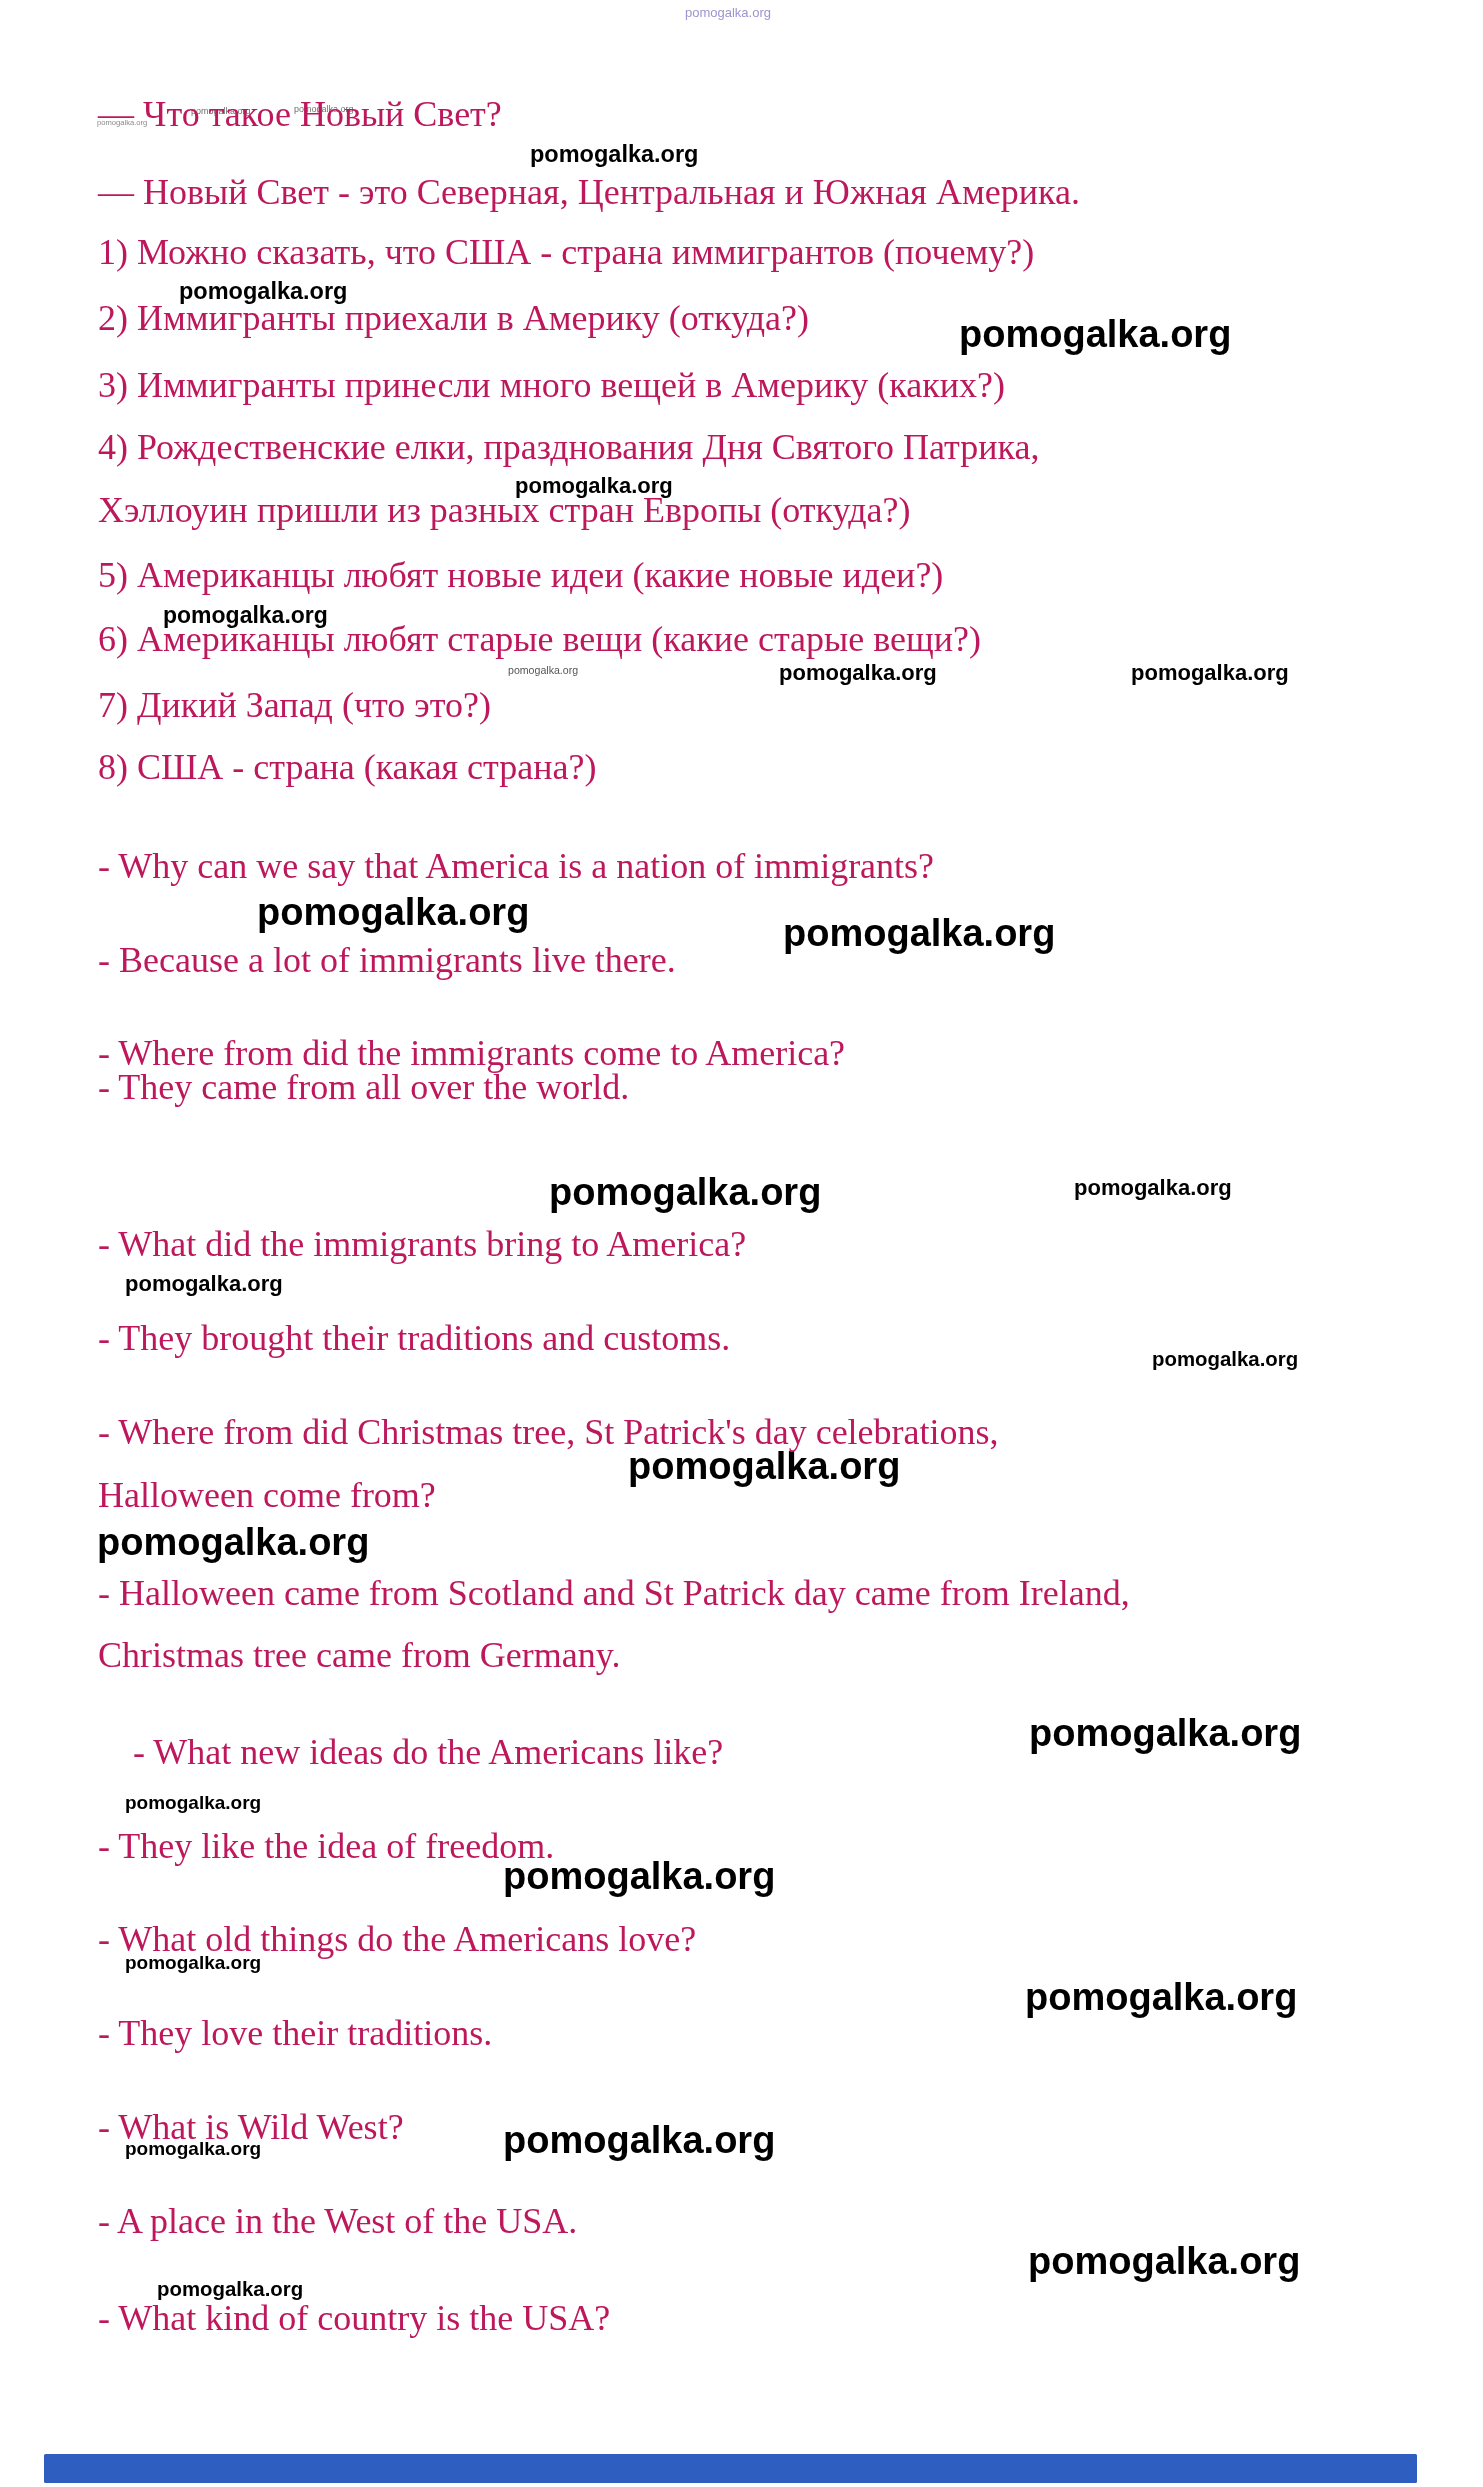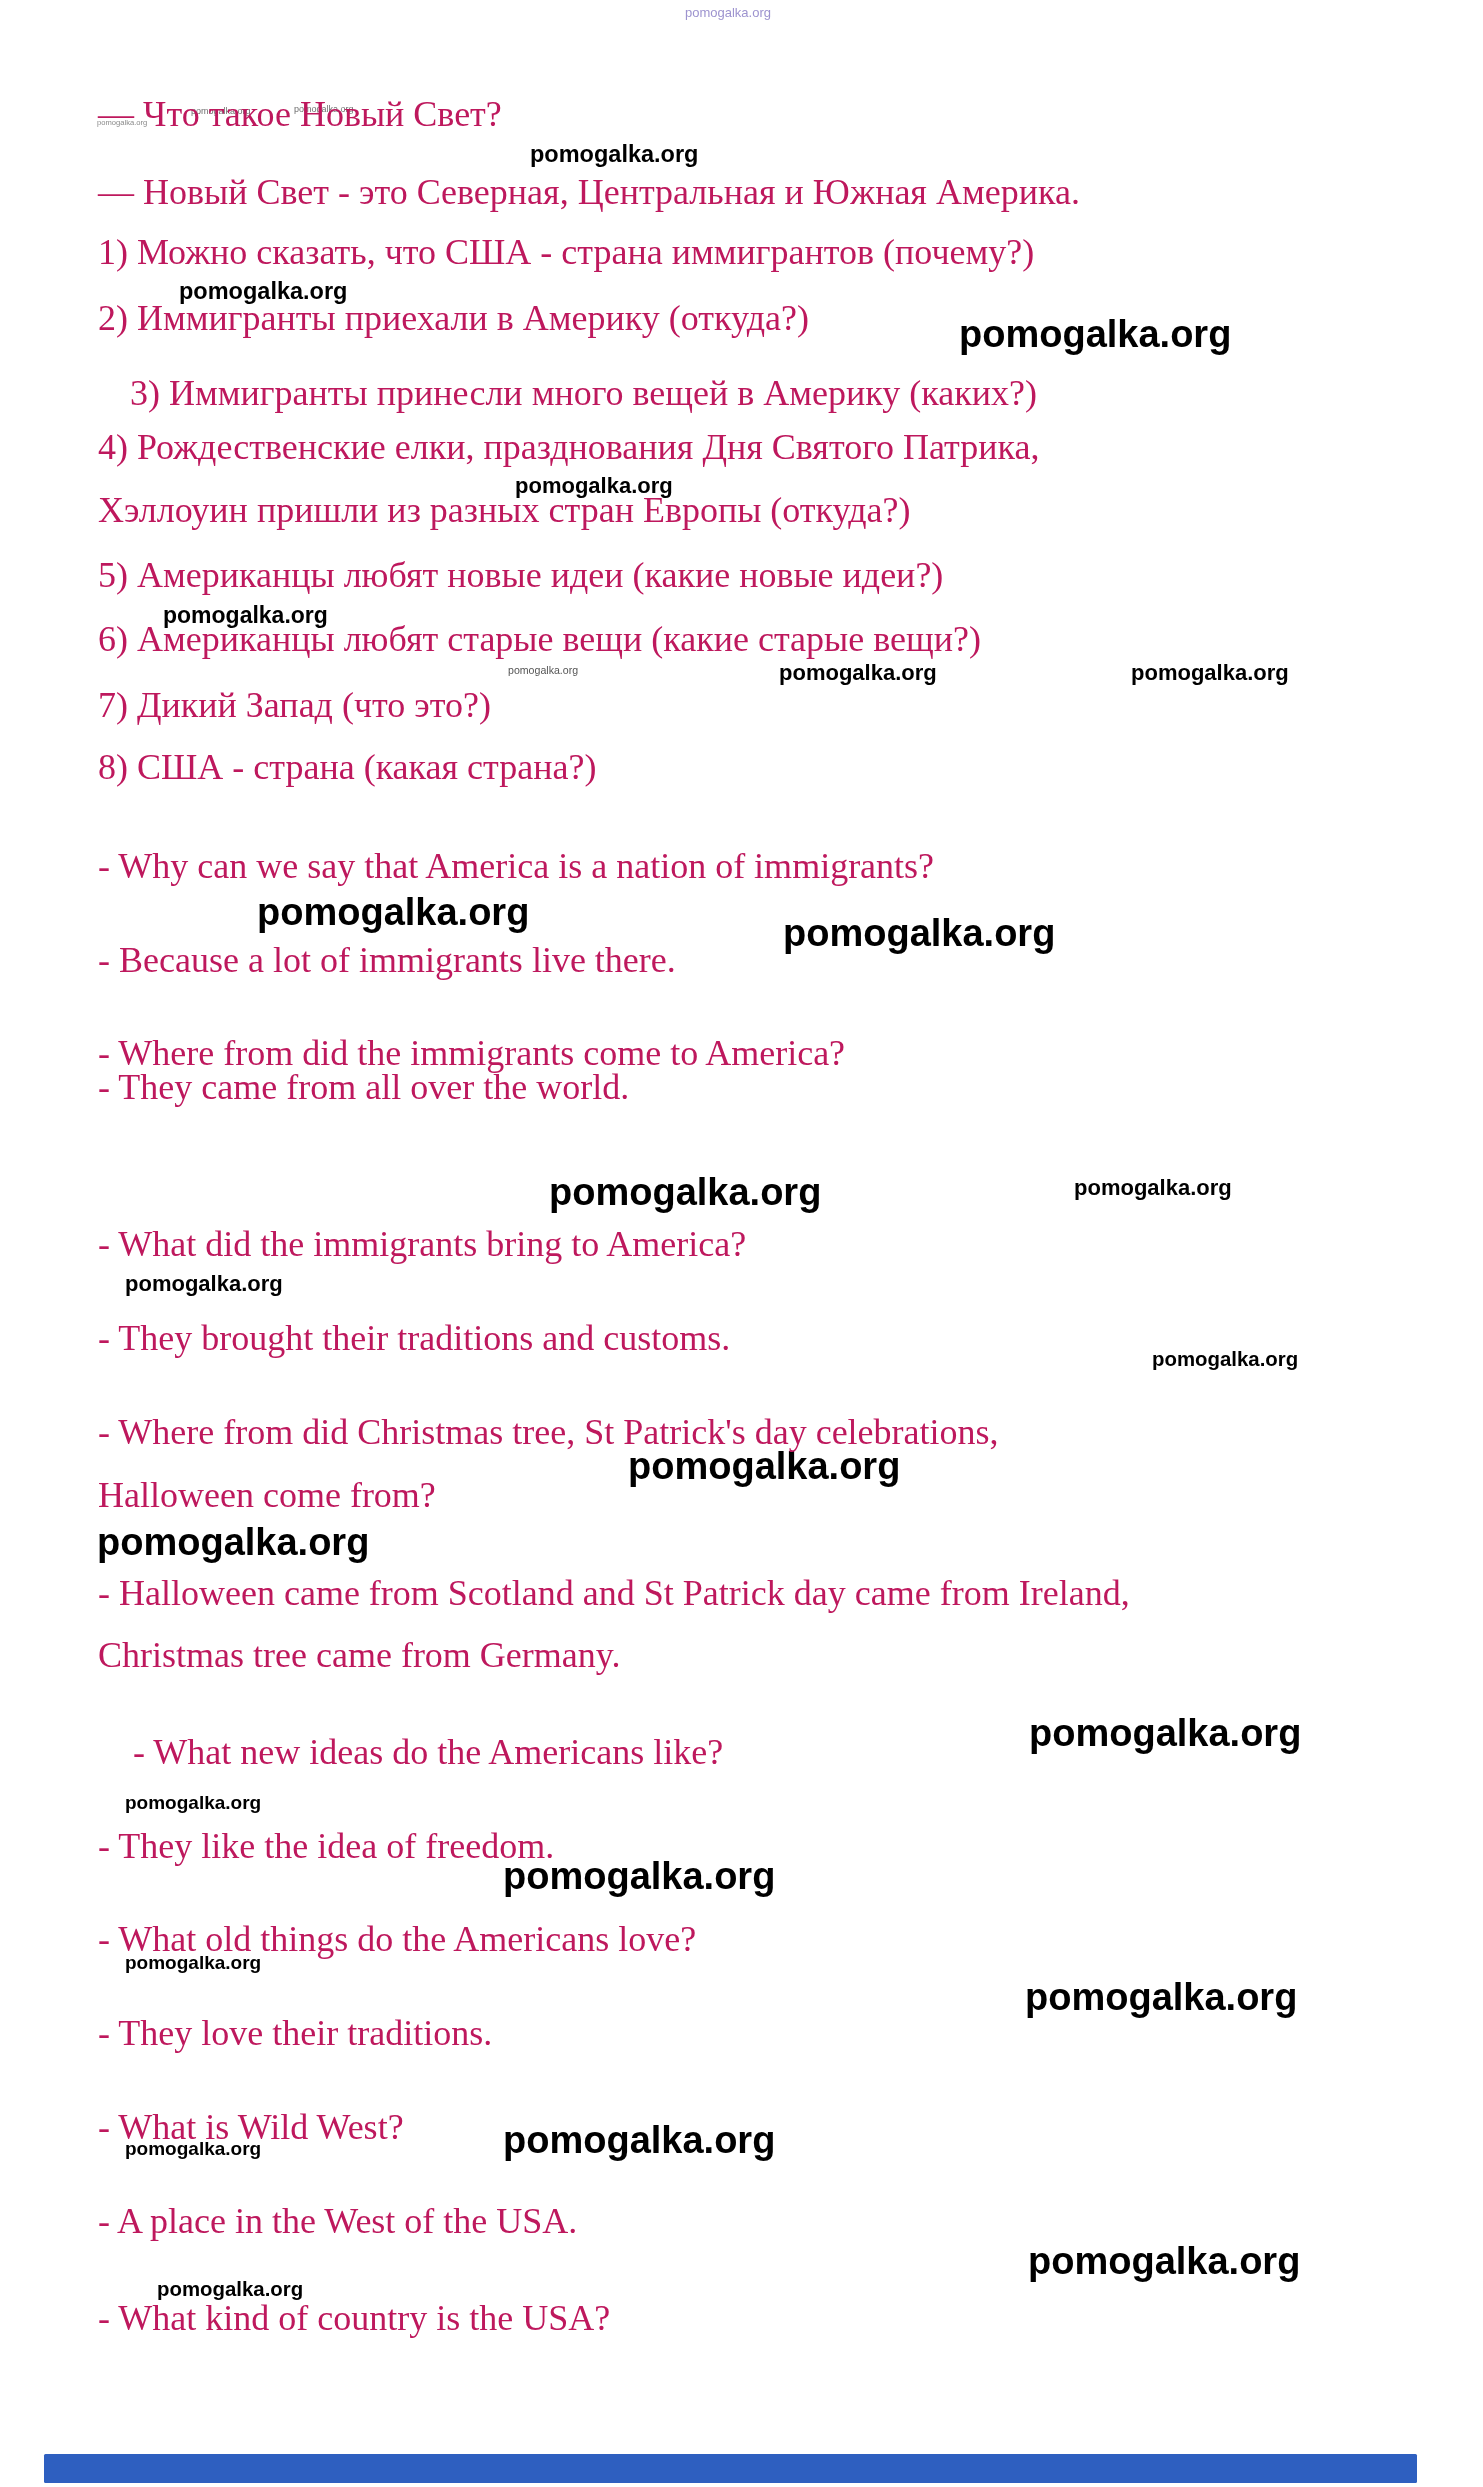--- a/index.html
+++ b/index.html
@@ -66,21 +66,21 @@
     <div class="watermark" style="left: 1025px; top: 1976px; font-size: 38px; color: rgb(0, 0, 0); font-weight: bold;">pomogalka.org</div>
     <div class="watermark" style="left: 125px; top: 2138px; font-size: 19px; color: rgb(0, 0, 0); font-weight: bold;">pomogalka.org</div>
     <div class="watermark" style="left: 503px; top: 2119px; font-size: 38px; color: rgb(0, 0, 0); font-weight: bold;">pomogalka.org</div>
     <div class="watermark" style="left: 1028px; top: 2240px; font-size: 38px; color: rgb(0, 0, 0); font-weight: bold;">pomogalka.org</div>
     <div class="watermark" style="left: 157px; top: 2278px; font-size: 20.4px; color: rgb(0, 0, 0); font-weight: bold;">pomogalka.org</div>
 
   <div class="text-line" style="left: 98px; top: 95px;">— Что такое Новый Свет?</div>
     <div class="text-line" style="left: 98px; top: 173px;">— Новый Свет - это Северная, Центральная и Южная Америка.</div>
     <div class="text-line" style="left: 98px; top: 233px;">1) Можно сказать, что США - страна иммигрантов (почему?)</div>
     <div class="text-line" style="left: 98px; top: 299px;">2) Иммигранты приехали в Америку (откуда?)</div>
-    <div class="text-line" style="left: 98px; top: 374px; margin-left: 32px;">3) Иммигранты принесли много вещей в Америку (каких?)</div>
+    <div class="text-line" style="left: 98px; top: 366px;">3) Иммигранты принесли много вещей в Америку (каких?)</div>
     <div class="text-line" style="left: 98px; top: 428px;">4) Рождественские елки, празднования Дня Святого Патрика,</div>
     <div class="text-line" style="left: 98px; top: 491px;">Хэллоуин пришли из разных стран Европы (откуда?)</div>
     <div class="text-line" style="left: 98px; top: 556px;">5) Американцы любят новые идеи (какие новые идеи?)</div>
     <div class="text-line" style="left: 98px; top: 620px;">6) Американцы любят старые вещи (какие старые вещи?)</div>
     <div class="text-line" style="left: 98px; top: 686px;">7) Дикий Запад (что это?)</div>
     <div class="text-line" style="left: 98px; top: 748px;">8) США - страна (какая страна?)</div>
     <div class="text-line" style="left: 98px; top: 941px;">- Because a lot of immigrants live there.</div>
     <div class="text-line" style="left: 98px; top: 847px;">- Why can we say that America is a nation of immigrants?</div>
     <div class="text-line" style="left: 98px; top: 1034px;">- Where from did the immigrants come to America?</div>
     <div class="text-line" style="left: 98px; top: 1068px;">- They came from all over the world.</div>

